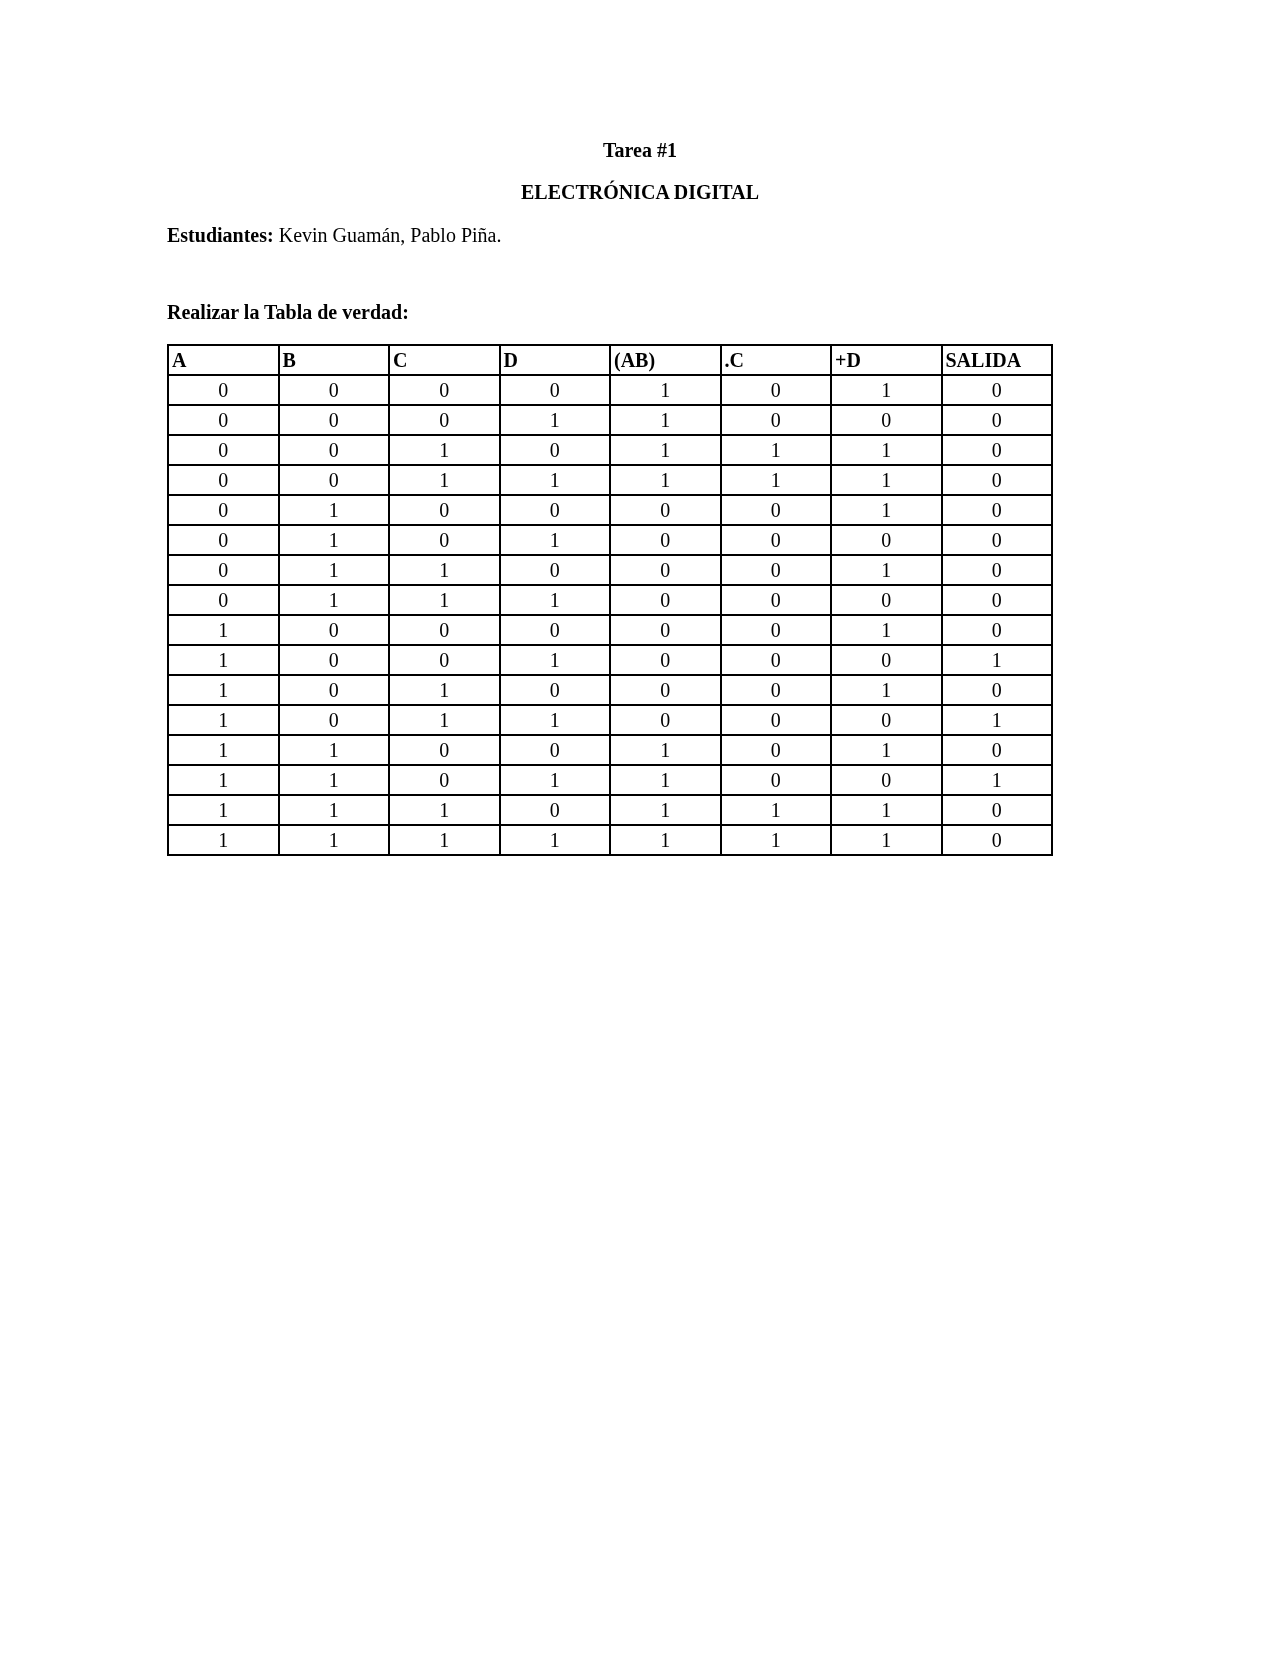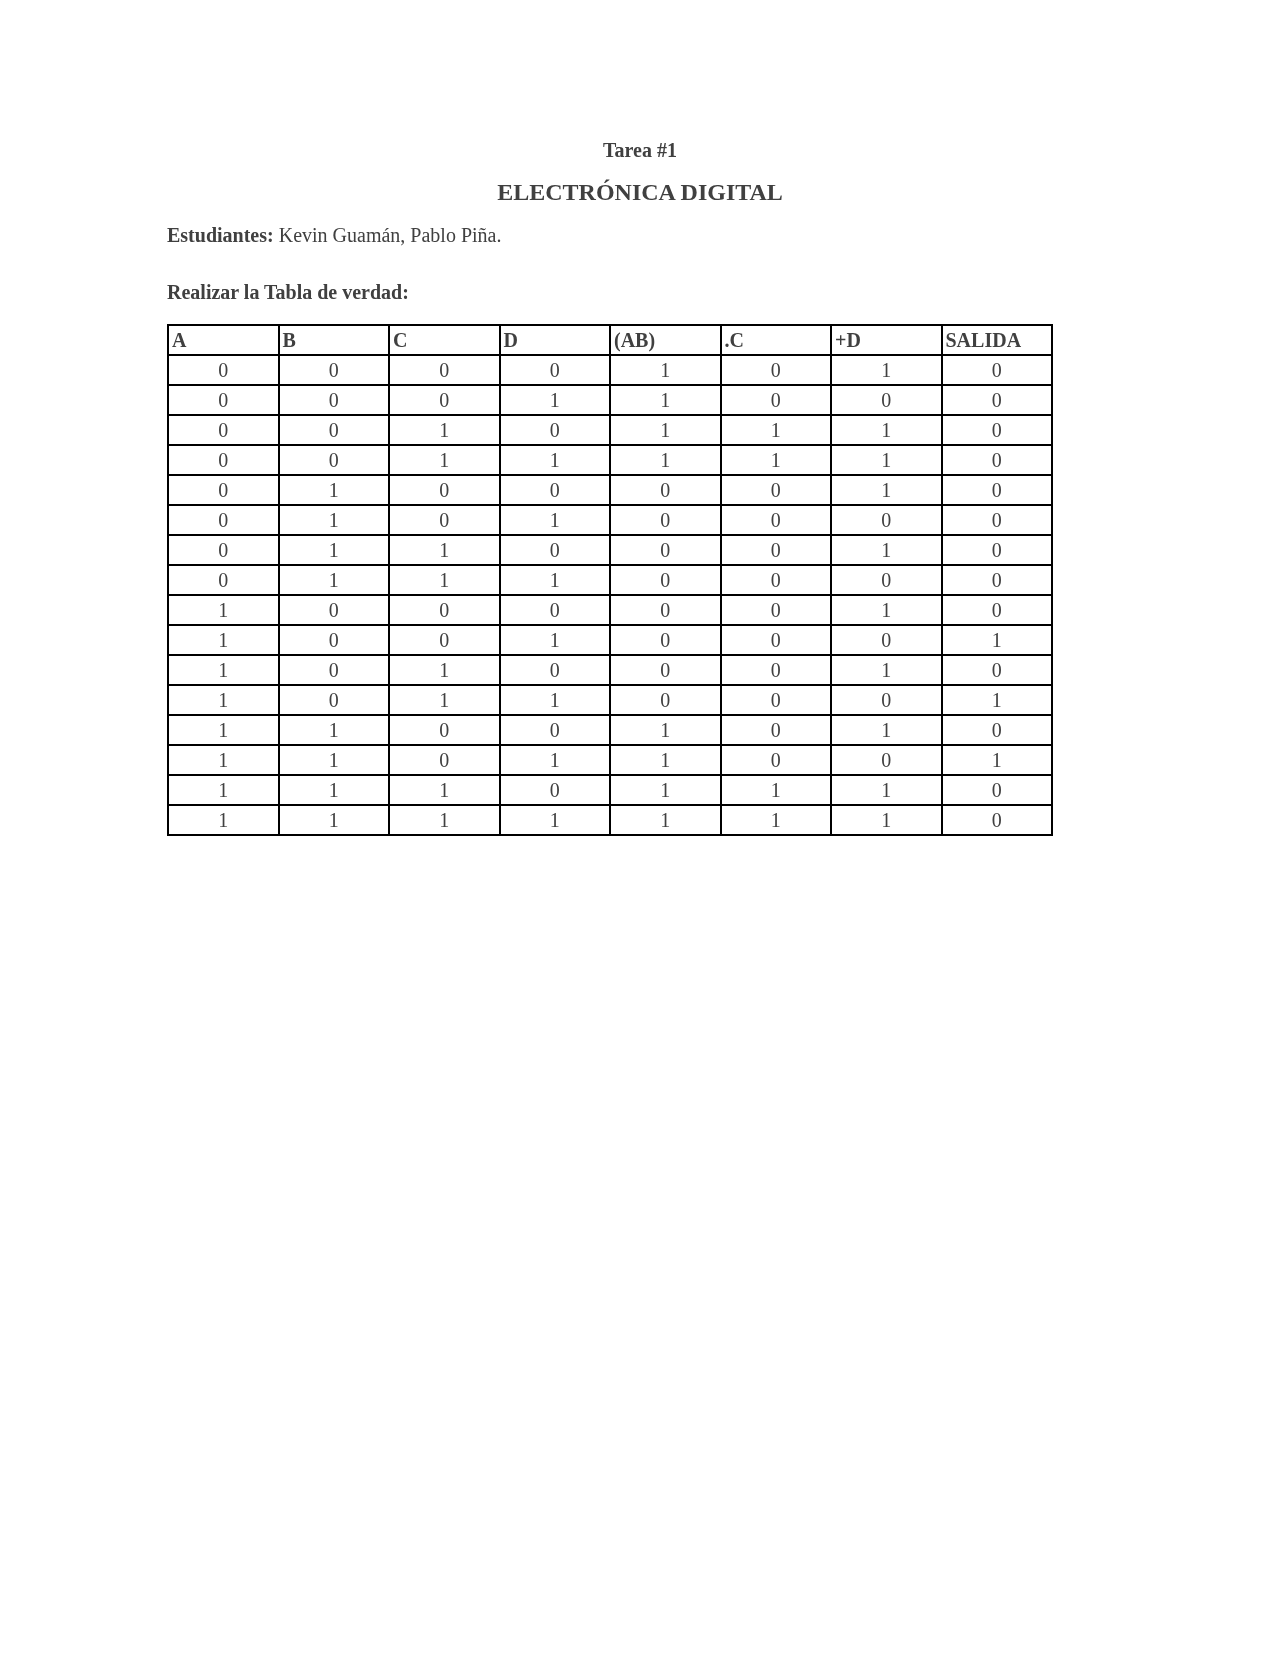--- a/index.html
+++ b/index.html
@@ -3,45 +3,45 @@
 <meta charset="utf-8">
 <style>
   * { margin: 0; padding: 0; box-sizing: border-box; }
   html, body { background: #ffffff; }
   .page {
     position: relative;
     width: 1280px;
     height: 1656px;
     background: #ffffff;
     font-family: "Liberation Serif", "DejaVu Serif", serif;
-    color: #404040;
+    color: #000000;
     overflow: hidden;
   }
   .content {
     padding: 140px 167px 0 167px;
     font-size: 20px;
     line-height: 21px;
   }
   .doc-title {
     text-align: center;
     font-weight: bold;
     font-size: 20px;
     margin-bottom: 21px;
   }
   .doc-subtitle {
     text-align: center;
     font-weight: bold;
-    font-size: 24px;
+    font-size: 20px;
     margin-bottom: 22px;
   }
   .para {
     margin-bottom: 22px;
   }
   .bold { font-weight: bold; }
-  .pre-table-gap { margin-top: 36px; margin-bottom: 21px; }
+  .pre-table-gap { margin-top: 56px; margin-bottom: 21px; }
   table.truth-table {
     border-collapse: collapse;
     width: 886px;
     table-layout: fixed;
     font-size: 20px;
   }
   table.truth-table th,
   table.truth-table td {
     border: 2px solid #000000;
     height: 30px;

